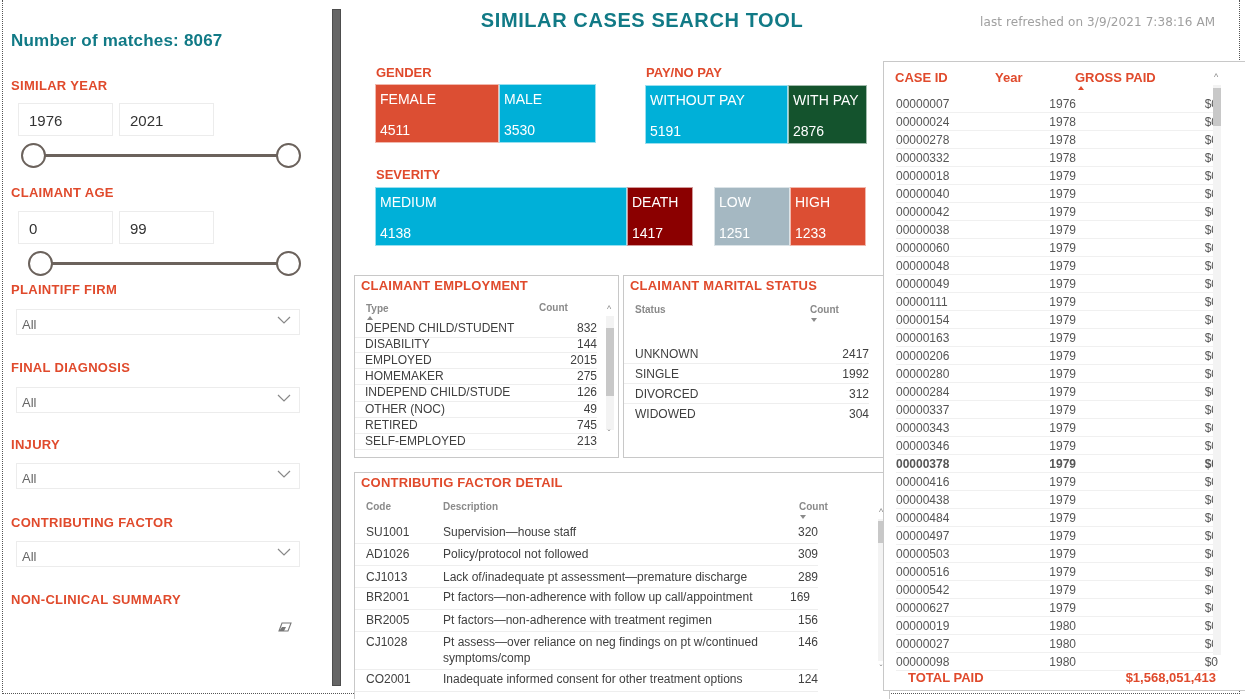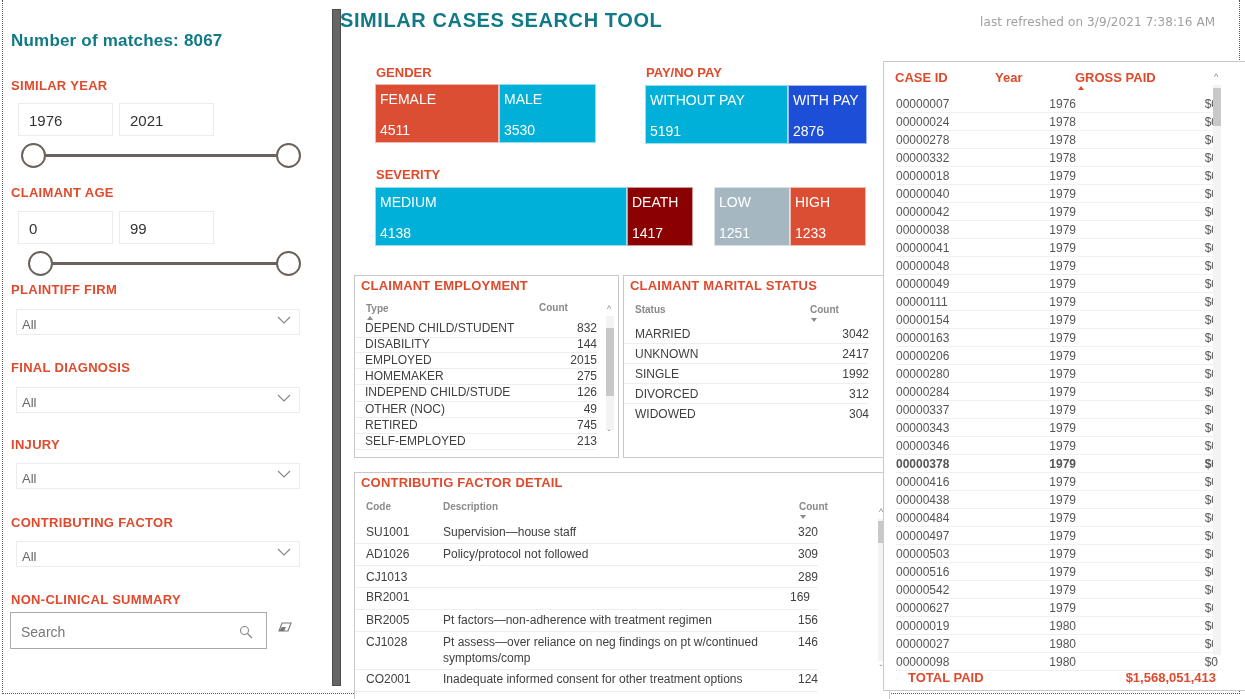--- a/index.html
+++ b/index.html
@@ -36,21 +36,21 @@
   .search-box {
     position: absolute; left: 10px; top: 612px; width: 257px; height: 37px;
     border: 1px solid #a8a8a8; background: #fff; font-size: 14px; color: #777; padding: 11px 0 0 10px;
   }
   .search-box .mag { position: absolute; right: 13px; top: 12px; width: 14px; height: 14px; }
   .eraser { position: absolute; left: 278px; top: 621px; width: 14px; height: 12px; }
 
   .divider { position: absolute; left: 332px; top: 9px; width: 9px; height: 677px; background: #666666; border: 1px solid #4d4d4d; }
 
   
-  .title { position: absolute; left: 340px; width: 604px; top: 9px; font-size: 20px; font-weight: bold; color: #117a86; letter-spacing: 0.6px; }
+  .title { position: absolute; left: 340px; width: 604px; top: 9px; text-align: center; font-size: 20px; font-weight: bold; color: #117a86; letter-spacing: 0.6px; }
   .refreshed { position: absolute; left: 980px; top: 15px; font-size: 12px; color: #a0a0a0; font-family: "DejaVu Sans", sans-serif; letter-spacing: 0.1px; }
 
   
   .card-label { position: absolute; font-size: 13px; font-weight: bold; color: #e04a2c; }
   .tile { position: absolute; color: #fff; font-size: 14px; border: 1px solid rgba(255,255,255,0.6); }
   .tile .tname { position: absolute; left: 4px; top: 6px; }
   .tile .tval { position: absolute; left: 4px; bottom: 4px; }
 
   
   .panel { position: absolute; border: 1px solid #c8c8c8; background: #fff; }
@@ -123,27 +123,20 @@
 
   <div class="flabel" style="top:515px">CONTRIBUTING FACTOR</div>
   <div class="dropdown" style="top:541px">
     <span>All</span>
     <svg class="chev" viewBox="0 0 14 10">
         <polyline points="1,2 7,8 13,2" fill="none" stroke="#888" stroke-width="1.2"></polyline>
       </svg>
   </div>
 
   <div class="flabel" style="top:592px">NON-CLINICAL SUMMARY</div>
-  <div class="search-box">
-    <span>Search</span>
-    <svg class="mag" viewBox="0 0 14 14">
-        <circle cx="5.5" cy="5.5" r="4" fill="none" stroke="#888" stroke-width="1.1"></circle>
-        <line x1="8.5" y1="8.5" x2="13" y2="13" stroke="#888" stroke-width="1.2"></line>
-      </svg>
-  </div>
   <svg class="eraser" viewBox="0 0 14 12">
       <polygon points="4,2 13,2 10,10 1,10" fill="none" stroke="#777" stroke-width="1.1"></polygon>
       <polygon points="1,10 4,6 8,6 6,10" fill="#777"></polygon>
     </svg>
 </div>
 
 <div class="divider"></div>
 
 <div class="title">SIMILAR CASES SEARCH TOOL</div>
 <div class="refreshed">last refreshed on 3/9/2021 7:38:16 AM</div>
@@ -156,21 +149,21 @@
 <div class="tile" style="left:499px;top:84px;width:97px;height:59px;background:#00b0d8">
   <span class="tname">MALE</span>
   <span class="tval">3530</span>
 </div>
 
 <div class="card-label" style="left:646px;top:65px">PAY/NO PAY</div>
 <div class="tile" style="left:645px;top:85px;width:143px;height:59px;background:#00b0d8">
   <span class="tname">WITHOUT PAY</span>
   <span class="tval">5191</span>
 </div>
-<div class="tile" style="left:788px;top:85px;width:79px;height:59px;background:#1d4ed8">
+<div class="tile" style="left:788px;top:85px;width:79px;height:59px;background:#14532d">
   <span class="tname">WITH PAY</span>
   <span class="tval">2876</span>
 </div>
 
 <div class="card-label" style="left:376px;top:167px">SEVERITY</div>
 <div class="tile" style="left:375px;top:187px;width:252px;height:59px;background:#00b0d8">
   <span class="tname">MEDIUM</span>
   <span class="tval">4138</span>
 </div>
 <div class="tile" style="left:627px;top:187px;width:66px;height:59px;background:#8b0000">
@@ -232,24 +225,20 @@
   </div>
   <div class="scroll-arrow" style="left:249px;top:152px">ˇ</div>
 </div>
 
 <div class="panel" style="left:623px;top:275px;width:265px;height:183px">
   <div class="panel-title">CLAIMANT MARITAL STATUS</div>
   <div class="th" style="left:11px;top:28px">Status</div>
   <div class="th" style="left:186px;top:28px">Count</div>
   <div class="sort-down" style="left:187px;top:42px"></div>
 
-  <div class="row" style="top:48px;width:245px;height:20px">
-    <span class="cell" style="left:11px;top:3px">MARRIED</span>
-    <span class="cell r" style="right:0;top:3px">3042</span>
-  </div>
   <div class="row" style="top:68px;width:245px;height:20px">
     <span class="cell" style="left:11px;top:3px">UNKNOWN</span>
     <span class="cell r" style="right:0;top:3px">2417</span>
   </div>
   <div class="row" style="top:88px;width:245px;height:20px">
     <span class="cell" style="left:11px;top:3px">SINGLE</span>
     <span class="cell r" style="right:0;top:3px">1992</span>
   </div>
   <div class="row" style="top:108px;width:245px;height:20px">
     <span class="cell" style="left:11px;top:3px">DIVORCED</span>
@@ -273,24 +262,26 @@
     <span class="cell" style="left:88px;top:3px">Supervision—house staff</span>
     <span class="cell r" style="right:0;top:3px">320</span>
   </div>
   <div class="row" style="top:71px;width:463px;height:22px">
     <span class="cell" style="left:11px;top:3px">AD1026</span>
     <span class="cell" style="left:88px;top:3px">Policy/protocol not followed</span>
     <span class="cell r" style="right:0;top:3px">309</span>
   </div>
   <div class="row" style="top:93px;width:463px;height:22px">
     <span class="cell" style="left:11px;top:4px">CJ1013</span>
+    <span class="cell" style="left:88px;top:4px">Lack of/inadequate pt assessment—premature discharge</span>
     <span class="cell r" style="right:0;top:4px">289</span>
   </div>
   <div class="row" style="top:115px;width:463px;height:22px">
     <span class="cell" style="left:11px;top:2px">BR2001</span>
+    <span class="cell" style="left:88px;top:2px">Pt factors—non-adherence with follow up call/appointment</span>
     <span class="cell r" style="right:8px;top:2px">169</span>
   </div>
   <div class="row" style="top:137px;width:463px;height:22px">
     <span class="cell" style="left:11px;top:3px">BR2005</span>
     <span class="cell" style="left:88px;top:3px">Pt factors—non-adherence with treatment regimen</span>
     <span class="cell r" style="right:0;top:3px">156</span>
   </div>
   <div class="row" style="top:159px;width:463px;height:38px">
     <span class="cell" style="left:11px;top:3px">CJ1028</span>
     <span class="cell" style="left:88px;top:3px">Pt assess—over reliance on neg findings on pt w/continued</span>
@@ -351,21 +342,21 @@
         <span class="cell" style="left:0;top:2px">00000042</span>
         <span class="cell r" style="left:120px;width:60px;top:2px">1979</span>
         <span class="cell r" style="right:0;top:2px">$0</span>
       </div>
       <div class="cases-row" style="top: 159px;">
         <span class="cell" style="left:0;top:2px">00000038</span>
         <span class="cell r" style="left:120px;width:60px;top:2px">1979</span>
         <span class="cell r" style="right:0;top:2px">$0</span>
       </div>
       <div class="cases-row" style="top: 177px;">
-        <span class="cell" style="left:0;top:2px">00000041</span>
+        <span class="cell" style="left:0;top:2px">00000060</span>
         <span class="cell r" style="left:120px;width:60px;top:2px">1979</span>
         <span class="cell r" style="right:0;top:2px">$0</span>
       </div>
       <div class="cases-row" style="top: 195px;">
         <span class="cell" style="left:0;top:2px">00000048</span>
         <span class="cell r" style="left:120px;width:60px;top:2px">1979</span>
         <span class="cell r" style="right:0;top:2px">$0</span>
       </div>
       <div class="cases-row" style="top: 213px;">
         <span class="cell" style="left:0;top:2px">00000049</span>

